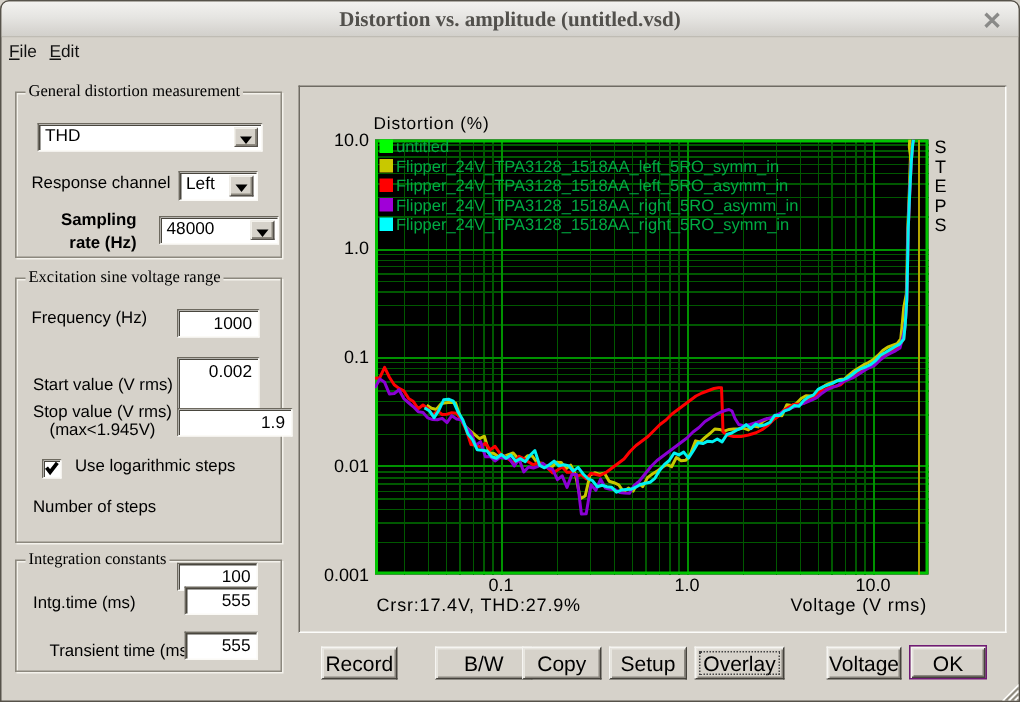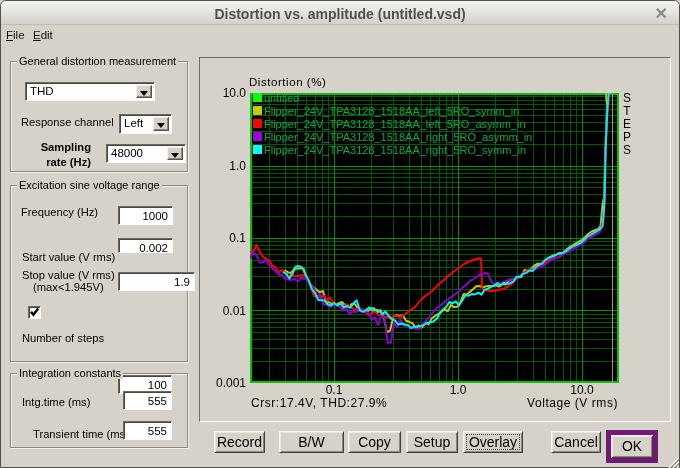--- a/index.html
+++ b/index.html
@@ -2,26 +2,26 @@
 <html><head><meta charset="utf-8"><style>
 * { margin:0; padding:0; box-sizing:border-box; }
 html,body { width:680px; height:468px; overflow:hidden; }
 body { font-family:"Liberation Sans", sans-serif; position:relative; background:#d6d2ca; }
 #win { position:absolute; left:0; top:0; width:680px; height:468px;
   outline:1px solid #56524a; outline-offset:-1px; border-radius:6px 6px 0 0; background:#d6d2ca; }
 #titlebar { position:absolute; left:1px; top:1px; width:678px; height:24px;
   border-radius:5px 5px 0 0; background:linear-gradient(#f3f2f0 0%, #e6e5e2 45%, #d9d7d3 80%, #d2d0cb 100%);
   border-bottom:1px solid #bfbcb4; }
 #title { position:absolute; left:0; right:0; top:5px; text-align:center;
-  font-size:14px; font-weight:bold; color:#52504c; }
+  font-size:14px; font-weight:bold; color:#52504c;font-family:Liberation Serif, serif; }
 #closex { position:absolute; right:11px; top:3px; font-size:16px; font-weight:bold; color:#8a8a88; }
 .menu { position:absolute; top:29px; font-size:11.5px; color:#111; }
 .menu span { text-decoration:underline; }
 .grp { position:absolute; left:10px; width:178px; border:1px solid #8c887e;
-  box-shadow:1px 1px 0 #f4f2ec, inset 1px 1px 0 #f4f2ec; }
+  box-shadow:1px 1px 0 #f4f2ec, inset 1px 1px 0 #f4f2ec;font-family:Liberation Serif, serif; }
 .grp .cap { position:absolute; top:-7px; left:6px; background:#d6d2ca; padding:0 2px;
   font-size:11px; color:#000; white-space:nowrap; }
 .lbl { position:absolute; font-size:11.2px; color:#000; white-space:nowrap; }
 .field { position:absolute; background:#fff;
   border:1px solid; border-color:#6d695f #fbfaf6 #fbfaf6 #6d695f;
   box-shadow:inset 1px 1px 0 #49463e; }
 .field .val { position:absolute; right:4px; top:3px; font-size:11.5px; color:#000; }
 .combo .val { left:4px; right:auto; top:2px; }
 .drop { position:absolute; right:2px; top:2px; bottom:2px; width:16px; background:#d6d2ca;
   border:1px solid; border-color:#f2f0ea #55514b #55514b #f2f0ea;
@@ -46,21 +46,21 @@
  <div id="titlebar">
       <div id="title">Distortion vs. amplitude (untitled.vsd)</div>
       <div id="closex">✕</div>
     </div>
  <div class="menu" style="left:6px;"><span>F</span>ile</div>
  <div class="menu" style="left:33px;"><span>E</span>dit</div>
 
  <div class="grp" style="top:61px; height:111px;">
       <div class="cap">General distortion measurement</div>
     </div>
- <div class="field combo" style="left:25px; top:82px; width:130px; height:19px;">
+ <div class="field combo" style="left:25px; top:82px; width:150px; height:19px;">
       <span class="val">THD</span>
       <span class="drop">
         <i></i>
       </span>
     </div>
  <div class="lbl" style="left:21px; top:115.5px;">Response channel</div>
  <div class="field combo" style="left:119px; top:114px; width:53px; height:20px;">
       <span class="val">Left</span>
       <span class="drop">
         <i></i>
@@ -75,33 +75,34 @@
     </div>
 
  <div class="grp" style="top:185px; height:177px;">
       <div class="cap">Excitation sine voltage range</div>
     </div>
  <div class="lbl" style="left:21px; top:205.5px;">Frequency (Hz)</div>
  <div class="field" style="left:118px; top:206px; width:55px; height:19px;">
       <span class="val">1000</span>
     </div>
  <div class="lbl" style="left:22px; top:221px;margin-top:30px;">Start value (V rms)</div>
- <div class="field" style="left:118px; top:238px; width:55px; height:15px;">
+ <div class="field" style="left:118px; top:238px; width:55px; height:36px;">
       <span class="val">0.002</span>
     </div>
  <div class="lbl" style="left:22px; top:268.5px;">Stop value (V rms)<br><span style="display:block;text-align:center;">(max&lt;1.945V)</span></div>
  <div class="field" style="left:118px; top:272px; width:77px; height:19px;">
       <span class="val">1.9</span>
     </div>
  <div style="position:absolute; left:28px; top:306px; width:13px; height:13px; background:#fff;
    border:1px solid; border-color:#6d695f #fbfaf6 #fbfaf6 #6d695f; box-shadow:inset 1px 1px 0 #49463e;">
    <svg width="11" height="11" viewBox="0 0 11 11" style="position:absolute;left:0;top:0;">
         <path d="M2 4.8 L4.4 7.8 L9.2 1.6" stroke="#000" stroke-width="2.5" fill="none"></path>
       </svg>
  </div>
+ <div class="lbl" style="left:50px; top:304.5px;">Use logarithmic steps</div>
  <div class="lbl" style="left:22px; top:331.5px;">Number of steps</div>
  <div class="field" style="left:118px; top:331px; width:54px; height:19px;margin-top:44px;">
       <span class="val">100</span>
     </div>
 
  <div class="grp" style="top:373px; height:75px;">
       <div class="cap">Integration constants</div>
     </div>
  <div class="lbl" style="left:22px; top:395.5px;">Intg.time (ms)</div>
  <div class="field" style="left:123px; top:391px; width:49px; height:19px;">
@@ -212,26 +213,26 @@
 <rect x="53" y="61.0" width="9" height="9" fill="#ff0000"></rect>
 <text x="64" y="69.5" class="leg">Flipper_24V_TPA3128_1518AA_left_5RO_asymm_in</text>
 <rect x="53" y="74.0" width="9" height="9" fill="#a000d8"></rect>
 <text x="64" y="82.5" class="leg">Flipper_24V_TPA3128_1518AA_right_5RO_asymm_in</text>
 <rect x="53" y="87.0" width="9" height="9" fill="#00ffff"></rect>
 <text x="64" y="95.5" class="leg">Flipper_24V_TPA3128_1518AA_right_5RO_symm_in</text>
 </svg>
     </div>
 
  <div class="btn" style="left:214px; width:51px;">Record</div>
- <div class="btn" style="left:279px; width:65px;text-align:center;">B/W</div>
+ <div class="btn" style="left:290px; width:65px;text-align:center;">B/W</div>
  <div class="btn" style="left:348px; width:53px;">Copy</div>
  <div class="btn" style="left:406px; width:52px;">Setup</div>
  <div class="btn" style="left:463px; width:60px;"><span style="position:absolute;left:3px;right:3px;top:3px;bottom:3px;outline:1px dotted #444;"></span>Overlay</div>
- <div class="btn" style="left:551px; width:50px;">Cancel</div>
- <div class="btn" style="left:606px; width:52px; top:430px; height:33px; border:5px solid #701a75; box-shadow:inset 1px 1px 0 #f6f5f2, inset -1px -1px 0 #45423c, inset 2px 2px 0 #e8e6e0, inset -2px -2px 0 #8a867e; line-height:22px;">OK</div>
+ <div class="btn" style="left:551px; width:50px;">Voltage</div>
+ <div class="btn" style="left:606px; width:52px; top:430px; height:23px; border:1px solid #701a75; box-shadow:inset 1px 1px 0 #f6f5f2, inset -1px -1px 0 #45423c, inset 2px 2px 0 #e8e6e0, inset -2px -2px 0 #8a867e; line-height:22px;">OK</div>
  <div id="grip"><svg width="13" height="13" viewBox="0 0 13 13">
         <g stroke-linecap="square" fill="none">
           <path d="M3 13 L13 3" stroke="#fefdfb" stroke-width="1.3"></path>
           <path d="M4.6 13 L13 4.6" stroke="#8e8a7e" stroke-width="1.3"></path>
           <path d="M7 13 L13 7" stroke="#fefdfb" stroke-width="1.3"></path>
           <path d="M8.6 13 L13 8.6" stroke="#8e8a7e" stroke-width="1.3"></path>
           <path d="M11 13 L13 11" stroke="#fefdfb" stroke-width="1.3"></path>
           <path d="M12.4 13 L13 12.4" stroke="#8e8a7e" stroke-width="1.3"></path>
         </g>
       </svg></div>

